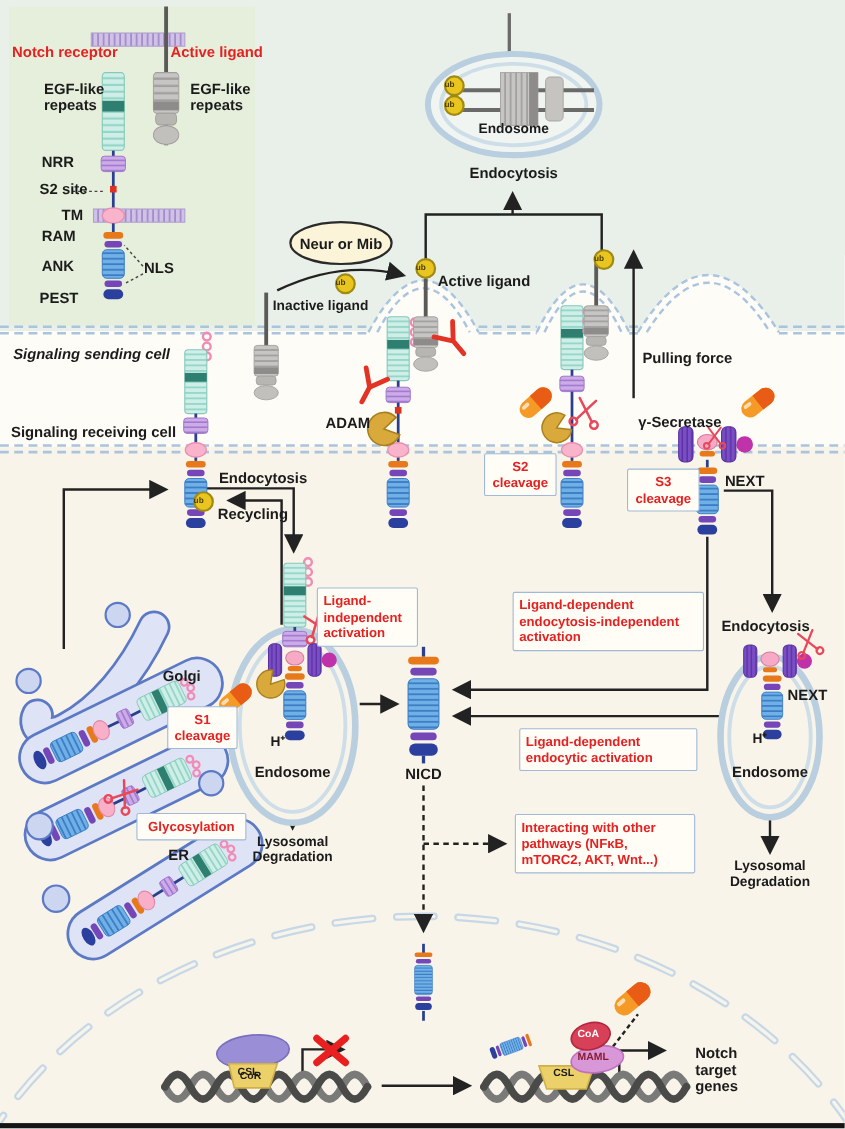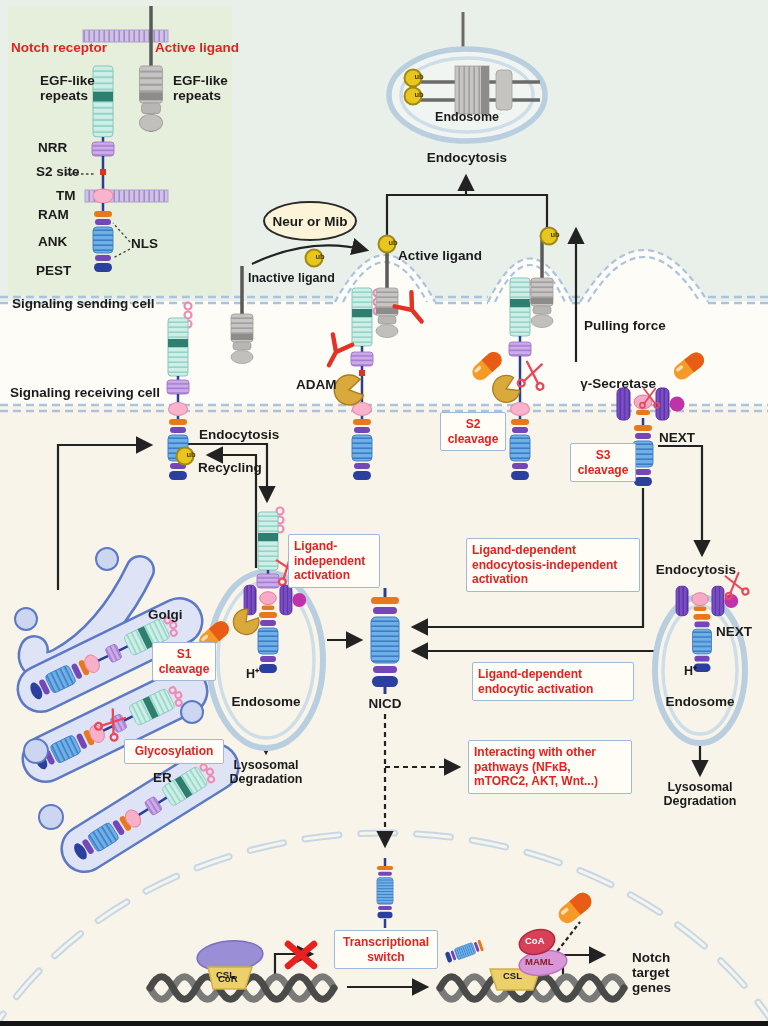--- a/index.html
+++ b/index.html
@@ -12,21 +12,21 @@
   #bg-bar{top:1021px;height:5px;background:#151515;}
   #legend-bg{position:absolute;left:8px;top:6px;width:224px;height:290px;background:#e6efdb;}
   svg{position:absolute;left:0;top:0;}
   .lb{position:absolute;font-weight:bold;font-size:12.5px;line-height:1.12;
       color:#1b1b1b;white-space:pre-line;pointer-events:none;}
   .f13{font-size:13.5px;}
   .rd{color:#e32222;}
   .ct{text-align:center;}
   .rt{text-align:right;}
   .sm{font-size:9.5px;}
-  .ub{font-size:7.5px;width:30px;text-align:center;color:#4a3d05;}
+  .ub{font-size:7.5px;width:30px;text-align:left;color:#4a3d05;}
   .box{position:absolute;background:#fffdf6;border:1.5px solid #a0b9d8;border-radius:2px;
        color:#e32222;font-weight:bold;font-size:12px;line-height:1.22;padding:4px 5px;
        white-space:pre-line;text-align:center;pointer-events:none;}
   .bl{text-align:left;}
   .wt{color:#fff;}
   .dr{color:#8a1a30;}
 </style>
 </head>
 <body>
 
@@ -405,21 +405,21 @@
   <div class="lb f13" style="left:173px;top:73px;">EGF-like
 repeats</div>
   <div class="lb f13" style="left:38px;top:140px;">NRR</div>
   <div class="lb f13" style="left:36px;top:164px;">S2 site</div>
   <div class="lb f13" style="left:38px;top:188px;margin-left:18px;">TM</div>
   <div class="lb f13" style="left:38px;top:207px;">RAM</div>
   <div class="lb f13" style="left:38px;top:234px;">ANK</div>
   <div class="lb f13" style="left:131px;top:236px;">NLS</div>
   <div class="lb f13" style="left:36px;top:263px;">PEST</div>
 
-  <div class="lb f13" style="left:12px;top:296px;">Signaling sending cell</div>
+  <div class="lb f13" style="left:12px;top:314px;font-style:italic;">Signaling sending cell</div>
   <div class="lb f13" style="left:10px;top:385px;">Signaling receiving cell</div>
 
   <div class="lb ct" style="left:427px;top:110px;width:80px;">Endosome</div>
   <div class="lb ct f13" style="left:423px;top:150px;width:88px;">Endocytosis</div>
   <div class="lb ct f13" style="left:266px;top:214px;width:88px;">Neur or Mib</div>
   <div class="lb" style="left:248px;top:271px;">Inactive ligand</div>
   <div class="lb f13" style="left:398px;top:248px;">Active ligand</div>
   <div class="lb f13" style="left:584px;top:318px;">Pulling force</div>
 
   <div class="lb ub" style="left:404px;top:73px;">ub</div>
@@ -430,21 +430,21 @@
   <div class="lb ub" style="left:176px;top:451px;">ub</div>
 
   <div class="lb rt f13" style="left:296px;top:377px;width:40px;">ADAM</div>
   <div class="lb rt f13" style="left:570px;top:376px;width:86px;">γ-Secretase</div>
   <div class="lb f13" style="left:659px;top:430px;">NEXT</div>
   <div class="lb f13" style="left:199px;top:427px;">Endocytosis</div>
   <div class="lb f13" style="left:198px;top:460px;">Recycling</div>
 
   <div class="box" style="left:440px;top:412px;width:54px;">S2
 cleavage</div>
-  <div class="box" style="left:570px;top:426px;width:54px;margin-top:17px;">S3
+  <div class="box" style="left:570px;top:426px;width:54px;">S3
 cleavage</div>
 
   <div class="box bl" style="left:288px;top:534px;width:80px;">Ligand-
 independent
 activation</div>
   <div class="box bl" style="left:466px;top:538px;width:162px;">Ligand-dependent
 endocytosis-independent
 activation</div>
   <div class="box bl" style="left:472px;top:662px;width:150px;">Ligand-dependent
 endocytic activation</div>
@@ -464,22 +464,20 @@
 Degradation</div>
   <div class="lb ct f13" style="left:355px;top:696px;width:60px;">NICD</div>
 
   <div class="lb ct f13" style="left:650px;top:562px;width:92px;">Endocytosis</div>
   <div class="lb f13" style="left:716px;top:624px;">NEXT</div>
   <div class="lb" style="left:684px;top:664px;">H⁺</div>
   <div class="lb ct f13" style="left:658px;top:694px;width:84px;">Endosome</div>
   <div class="lb ct" style="left:649px;top:780px;width:102px;">Lysosomal
 Degradation</div>
 
-  <div class="box" style="left:334px;top:930px;width:92px;">Transcriptional
-switch</div>
   <div class="lb sm" style="left:218px;top:974px;">CoR</div>
   <div class="lb sm" style="left:216px;top:970px;">CSL</div>
   <div class="lb sm wt" style="left:525px;top:936px;">CoA</div>
   <div class="lb sm dr" style="left:525px;top:957px;">MAML</div>
   <div class="lb sm" style="left:503px;top:971px;">CSL</div>
   <div class="lb f13" style="left:632px;top:950px;">Notch
 target
 genes</div>
 
   <div class="bg" id="bg-bar"></div>

